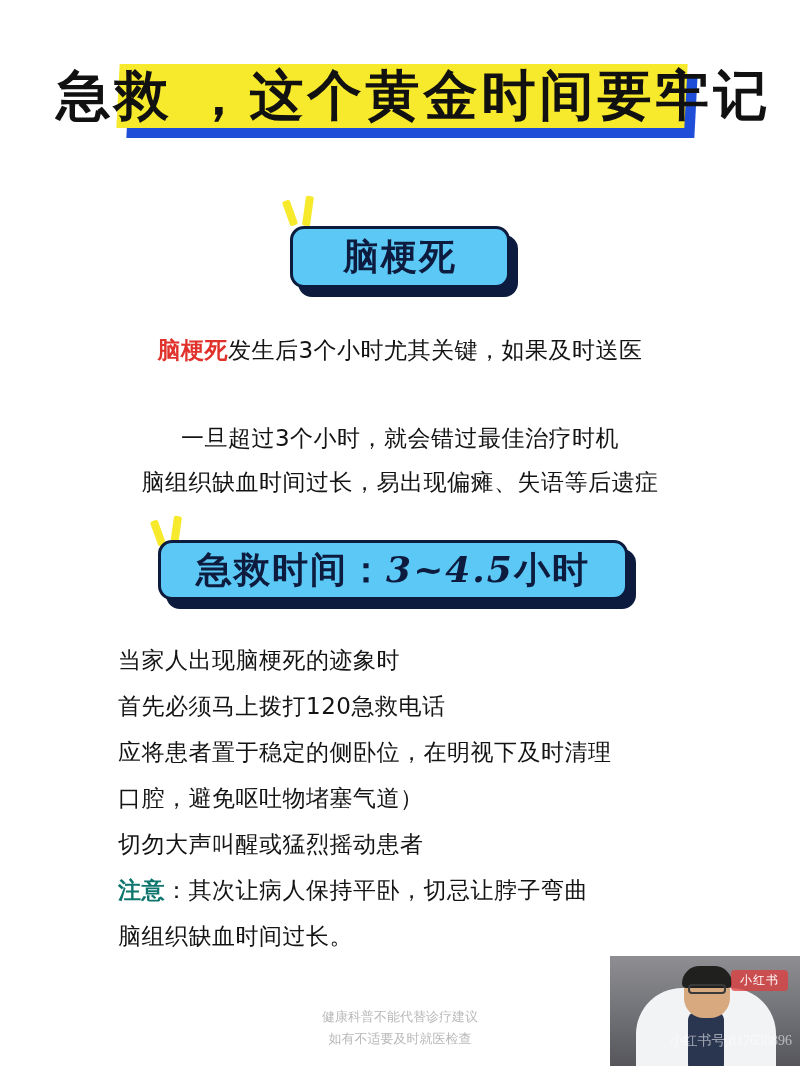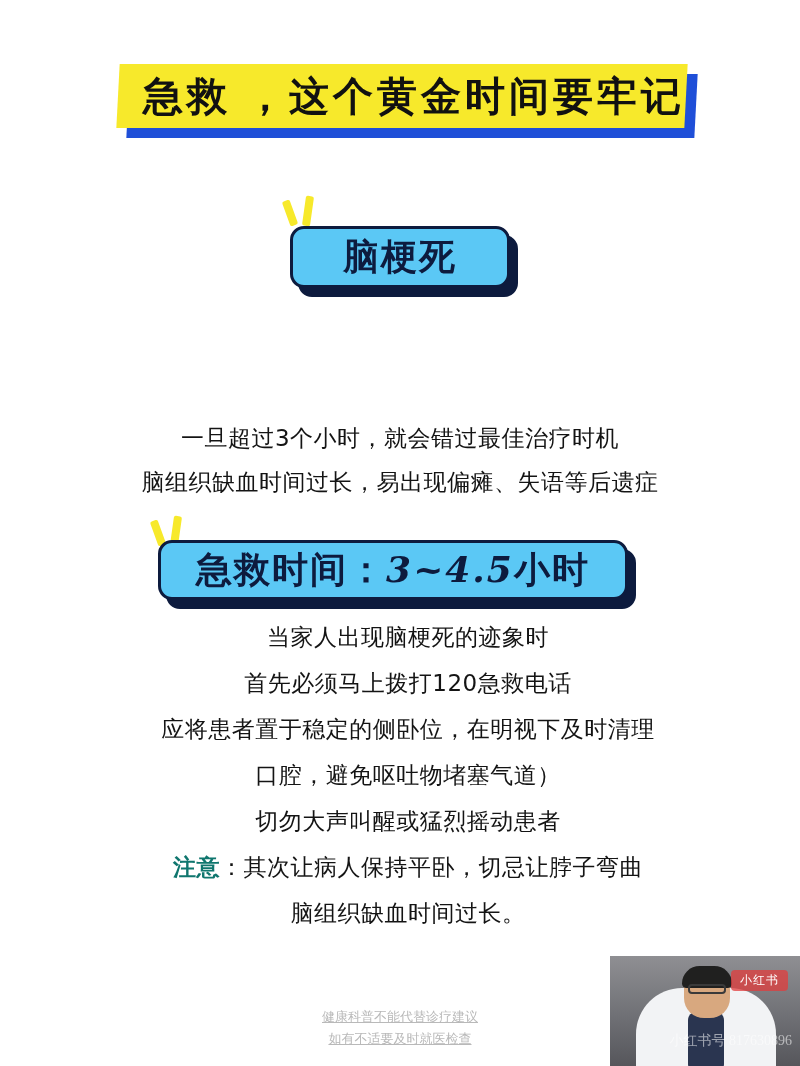--- a/index.html
+++ b/index.html
@@ -50,23 +50,23 @@
   }
   .title-text {
     position: absolute;
     left: 118px;
     top: 6px;
     width: 592px;
     height: 64px;
     display: flex;
     align-items: center;
     justify-content: center;
-    font-family: Liberation Serif, serif;
+    font-family: Liberation Sans, sans-serif;
     font-weight: bold;
-    font-size: 40px;
+    font-size: 54px;
     letter-spacing: 4px;
     color: #111111;
     white-space: nowrap;
   }
 
   
   .pill-wrap {
     position: absolute;
   }
   .pill-shadow {
@@ -167,21 +167,20 @@
   
   .disclaimer {
     position: absolute;
     left: 0;
     width: 800px;
     text-align: center;
     font-family: "DejaVu Sans", sans-serif;
     font-size: 13px;
     line-height: 22px;
     color: #b9b9b9;
-    text-decoration: underline;
   }
 
   
   .photo {
     position: absolute;
     right: 0;
     bottom: 0;
     width: 190px;
     height: 110px;
     overflow: hidden;
@@ -275,35 +274,38 @@
     <i></i>
       <i></i>
   </div>
   <div class="pill-wrap" style="left:290px; top:226px; width:220px; height:62px;">
     <div class="pill-shadow"></div>
     <div class="pill-body">
       <span class="pill-text">脑梗死</span>
     </div>
   </div>
 
+  <div class="para center" style="top:328px;">
+    <span class="hl">脑梗死</span><span>发生后3个小时尤其关键，如果及时送医</span>
+  </div>
   <div class="para center" style="top:416px;">一旦超过3个小时，就会错过最佳治疗时机</div>
   <div class="para center" style="top:460px;">脑组织缺血时间过长，易出现偏瘫、失语等后遗症</div>
 
   <div class="spark" style="left:150px; top:516px;">
     <i></i>
       <i></i>
   </div>
   <div class="pill-wrap" style="left:158px; top:540px; width:470px; height:60px;">
     <div class="pill-shadow"></div>
     <div class="pill-body">
       <span class="pill-text"><span>急救时间：</span><span class="accent">3~4.5</span><span>小时</span></span>
     </div>
   </div>
 
-  <div class="list" style="top:614px;text-align:center;">
+  <div class="list" style="top:637px;">
     <div>当家人出现脑梗死的迹象时</div>
     <div>首先必须马上拨打120急救电话</div>
     <div>应将患者置于稳定的侧卧位，在明视下及时清理</div>
     <div>口腔，避免呕吐物堵塞气道）</div>
     <div>切勿大声叫醒或猛烈摇动患者</div>
     <div>
       <span class="hl">注意</span><span>：其次让病人保持平卧，切忌让脖子弯曲</span>
     </div>
     <div>脑组织缺血时间过长。</div>
   </div>

